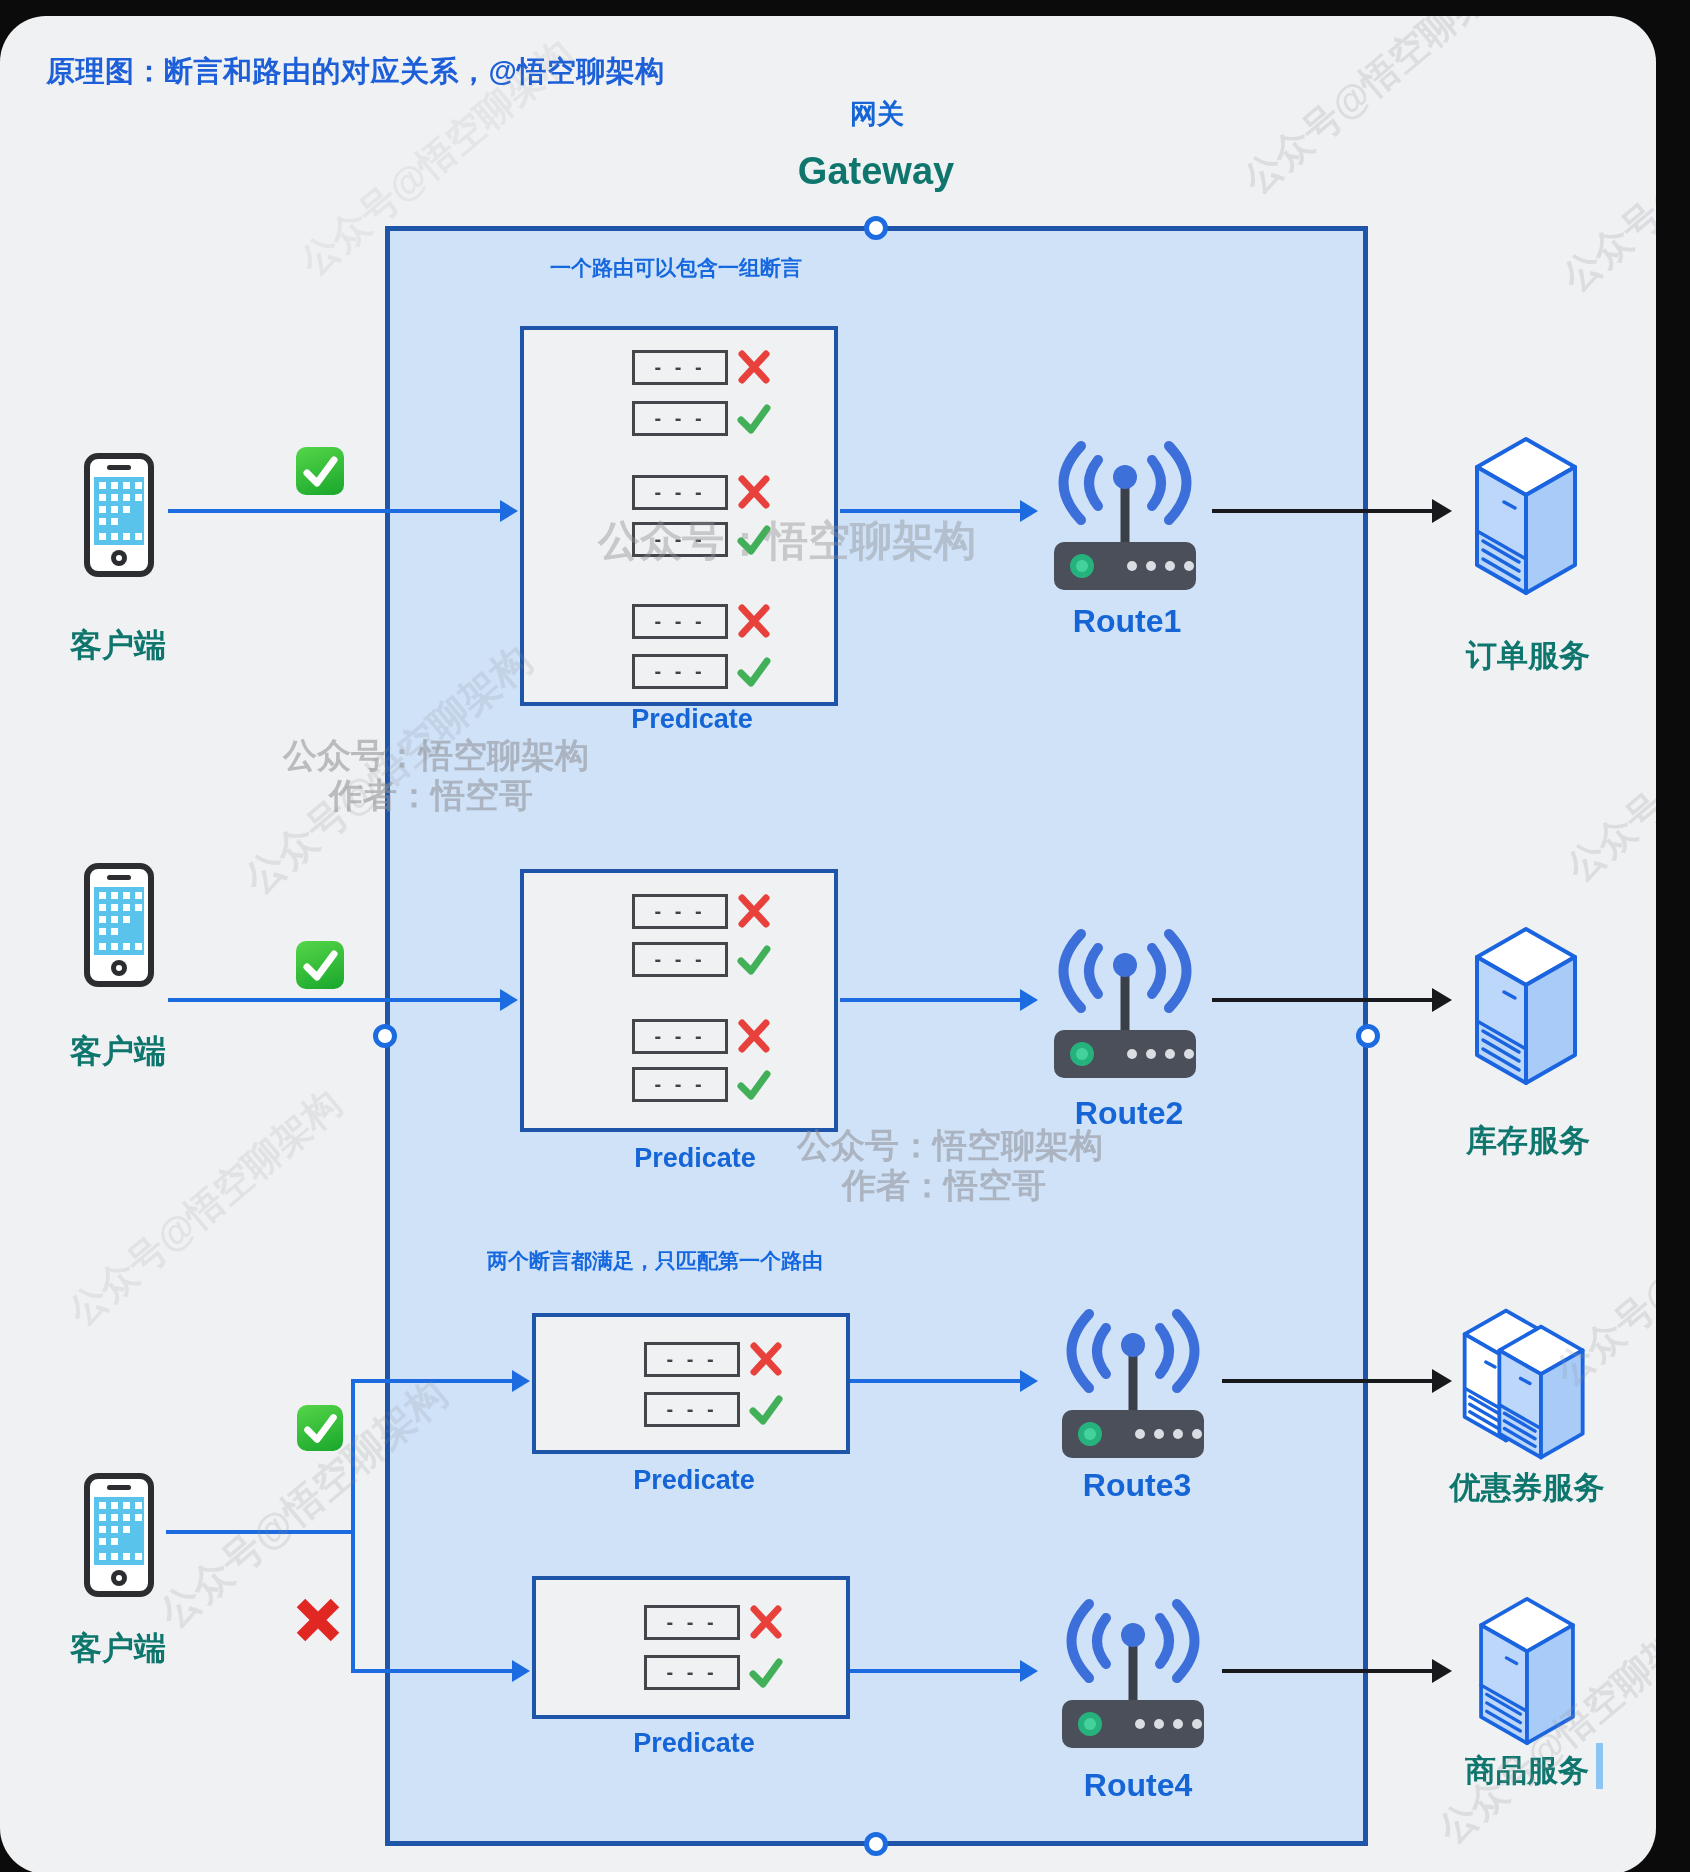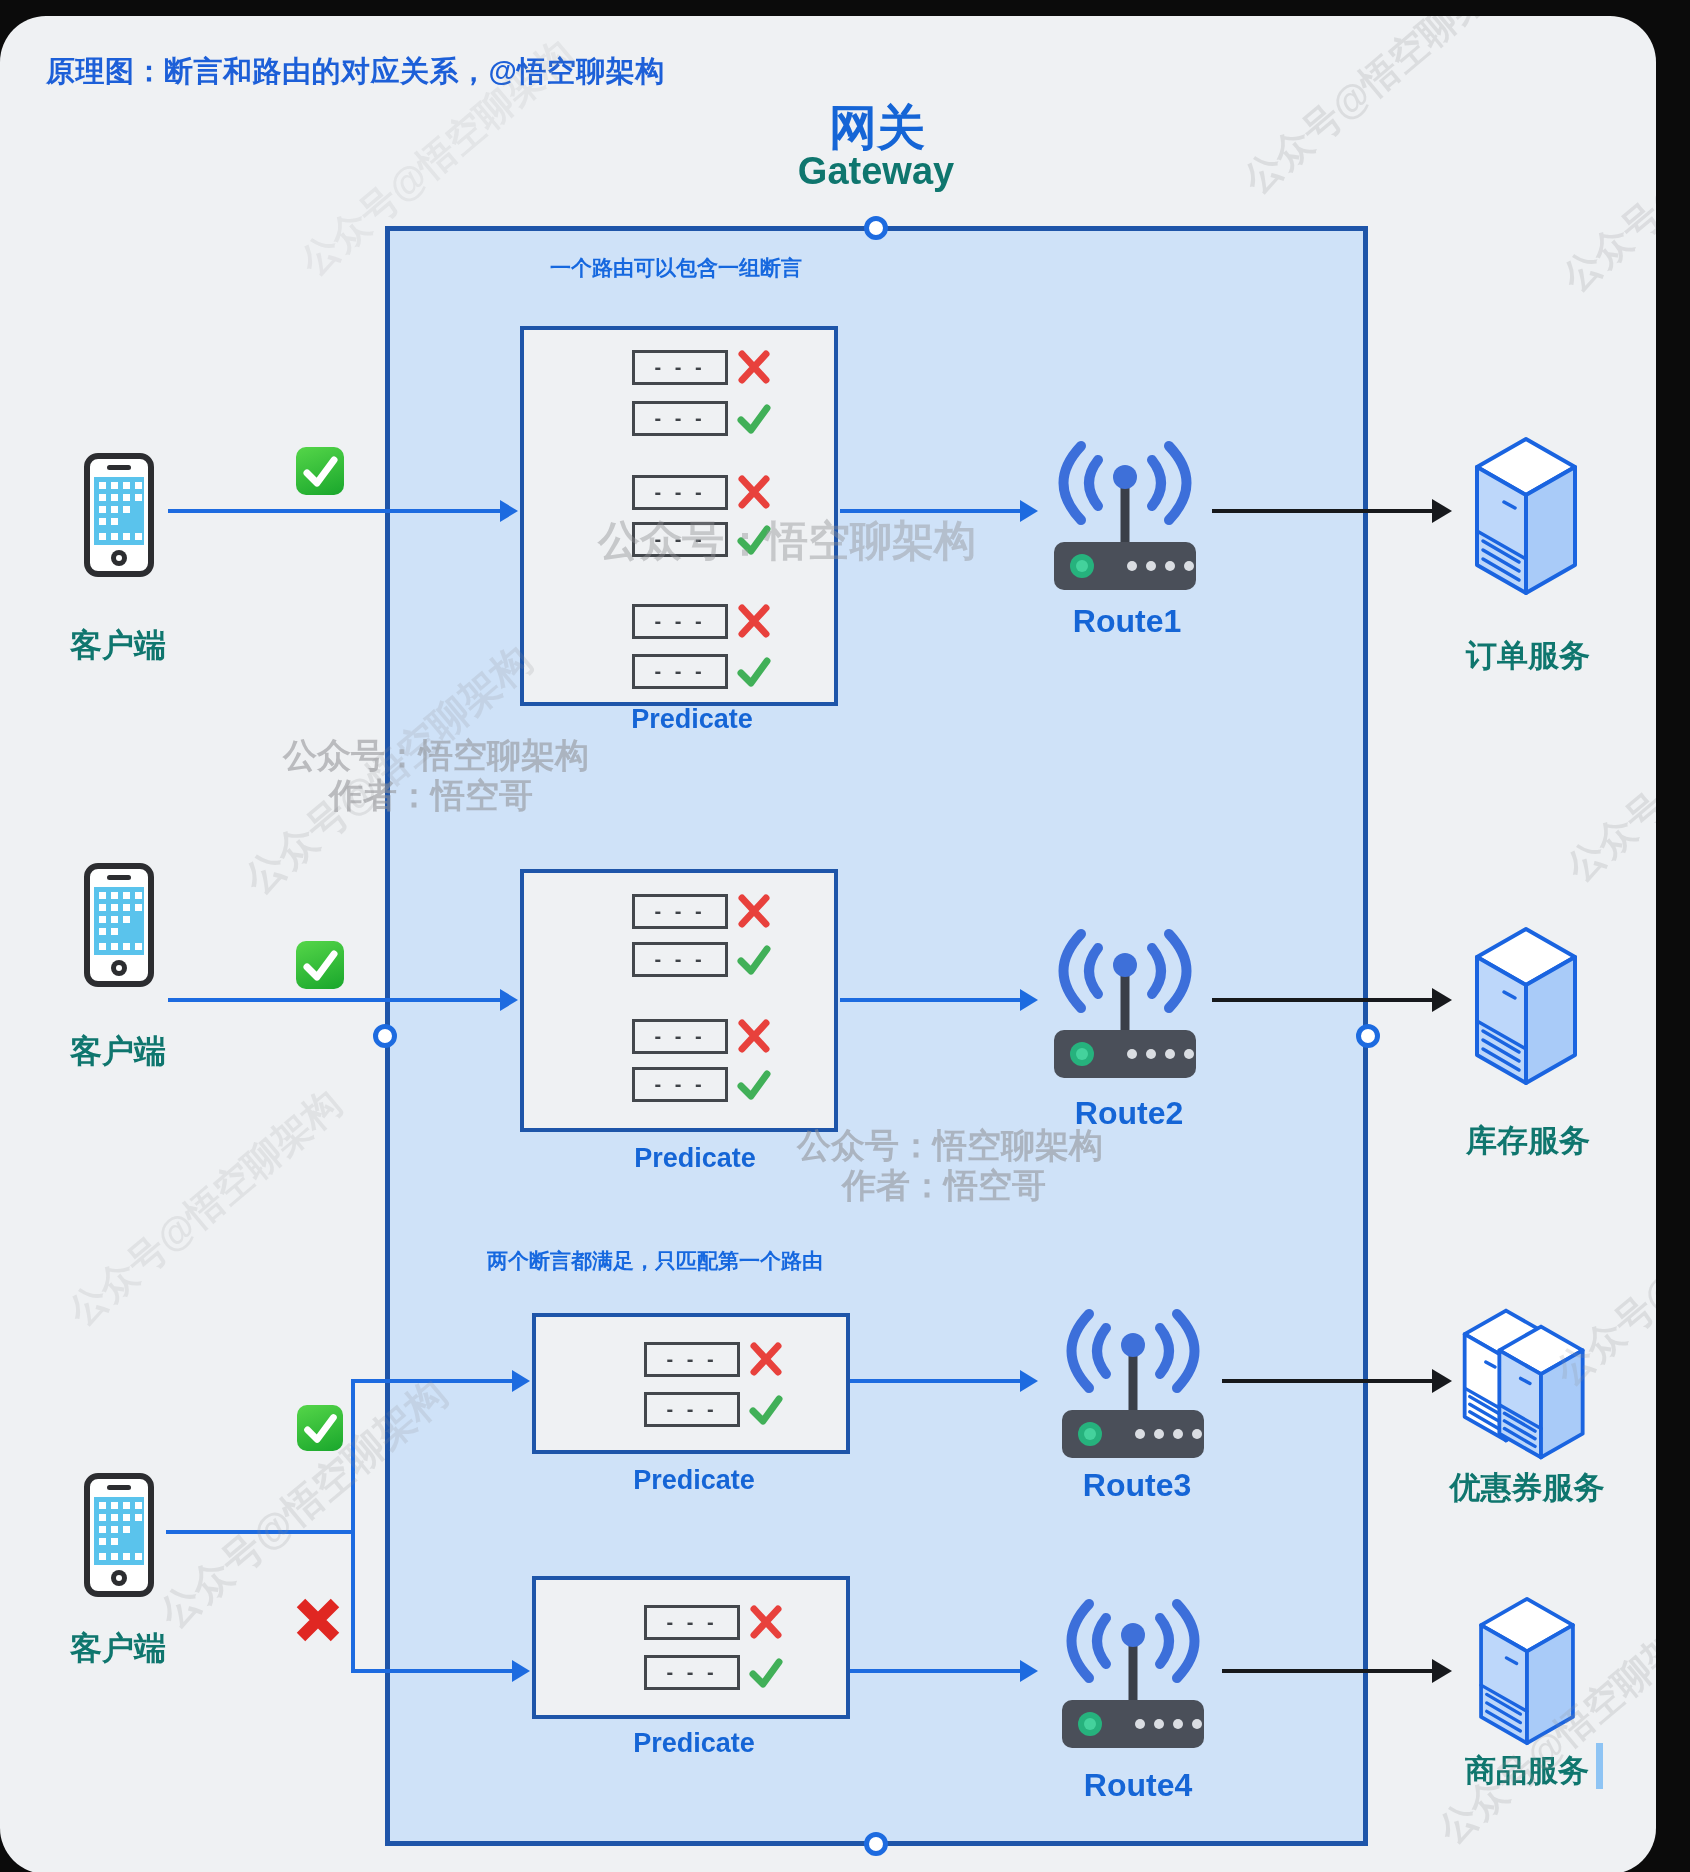--- a/index.html
+++ b/index.html
@@ -36,21 +36,21 @@
   .duo svg { position:absolute; }
 </style>
 </head>
 <body>
 
 <div class="canvas">
 
   <div class="gateway"></div>
 
   <div class="txt cap" style="left:46px; top:36px;">原理图：断言和路由的对应关系，@悟空聊架构</div>
-  <div class="txt blue2 cc" style="left:877px; top:80px; font-size:48px;">网关</div>
+  <div class="txt blue2 cc" style="left:877px; top:80px; font-size:27px;">网关</div>
   <div class="txt blue1 cc" style="left:876px; top:134px; font-size:38px;">Gateway</div>
 
   <div class="txt note cc" style="left:676px; top:238px;">一个路由可以包含一组断言</div>
   <div class="txt note cc" style="left:655px; top:1231px;">两个断言都满足，只匹配第一个路由</div>
 
   <div class="pbox" style="left:520px; top:310px; width:318px; height:380px;">
     <div class="pitem" style="top:19px">
       <span class="dashbox">
           <span>- - -</span>
         </span>

